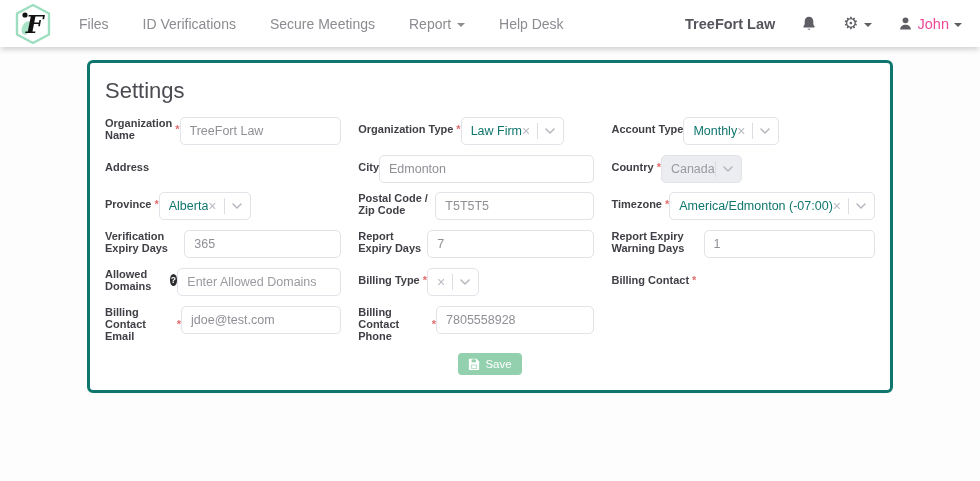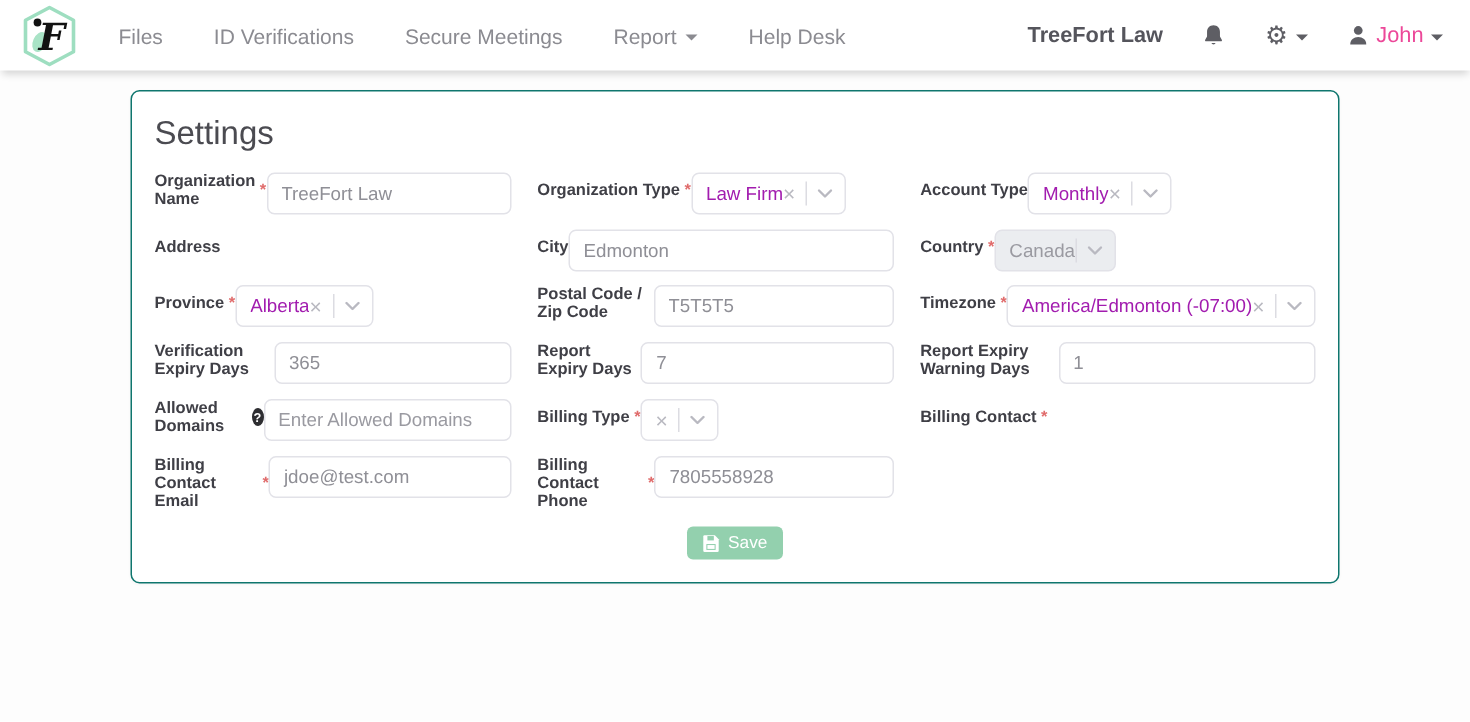--- a/index.html
+++ b/index.html
@@ -17,41 +17,41 @@
     border-top:4px solid #8b8b91; display:inline-block; margin-top:2px; }
   .nav-right { margin-left:auto; display:flex; align-items:center; gap:26px; }
   .org-name { color:#55555c; font-size:14.5px; font-weight:700; }
   .icon-btn { display:inline-flex; align-items:center; gap:5px; color:#5e5e64; cursor:pointer; }
   .icon-btn .caret { border-top-color:#5e5e64; }
   .gear-glyph { font-size:17px; line-height:1; color:#5e5e64; }
   .user-label { color:#ec4899; font-size:14.5px; }
 
   
   .main { padding-top:13px; }
-  .card { width:806px; margin:0 auto; background:#ffffff; border:1px solid #0f766e;
+  .card { width:806px; margin:0 auto; background:#ffffff; border:3px solid #0f766e;
     border-radius:6px; padding:13px 15px 15px; box-shadow:0 1px 2px rgba(0,0,0,0.03); }
   .page-title { font-size:22px; font-weight:500; color:#4b4b51; margin:2px 0 13px; }
 
   .form-grid { display:grid; grid-template-columns:repeat(3,1fr); column-gap:17px; row-gap:9px; }
   .field { display:flex; }
   .f-label { font-size:11px; font-weight:700; color:#3f3f46; margin-bottom:5px;
     display:flex; align-items:center; gap:3px; }
   .req { color:#e06c6c; font-weight:700; font-size:11px; }
   .help { width:12px; height:12px; border-radius:50%; background:#2d2d31; color:#ffffff;
     font-size:8.5px; font-weight:700; display:inline-flex; align-items:center;
     justify-content:center; margin-left:2px; cursor:pointer; }
 
   .f-input { height:28px; border:1px solid #e2e2e8; border-radius:5px; padding:0 9px;
     font-family:"Liberation Sans", sans-serif; font-size:12.5px; color:#8f8f96;
     background:#ffffff; outline:none; width:100%; }
   .f-input::placeholder { color:#9a9aa1; }
 
   .f-select { height:28px; border:1px solid #e2e2e8; border-radius:5px; background:#ffffff;
     display:flex; align-items:center; padding:0 8px 0 9px; cursor:pointer; position:relative; }
-  .sel-value { font-size:12.5px; color:#a21caf; flex:1; white-space:nowrap; overflow:hidden; }
+  .sel-value { font-size:12.5px; color:#0f766e; flex:1; white-space:nowrap; overflow:hidden; }
   .sel-controls { display:flex; align-items:center; gap:7px; }
   .sel-x { color:#b9b9c1; font-size:14px; line-height:1; cursor:pointer; }
   .sel-div { width:1px; height:16px; background:#dcdce2; }
   .sel-ch { color:#b9b9c1; display:inline-flex; align-items:center; cursor:pointer; }
   .f-select.disabled { background:#ebedf0; border-color:#e2e2e8; cursor:default; }
   .f-select.disabled .sel-value { color:#9a9aa1; }
 
   .save-row { display:flex; justify-content:center; margin-top:6px; }
   .save-btn { display:inline-flex; align-items:center; gap:5px; background:#93d0ae;
     color:#ffffff; border:none; border-radius:4px; font-family:"Liberation Sans",sans-serif;

